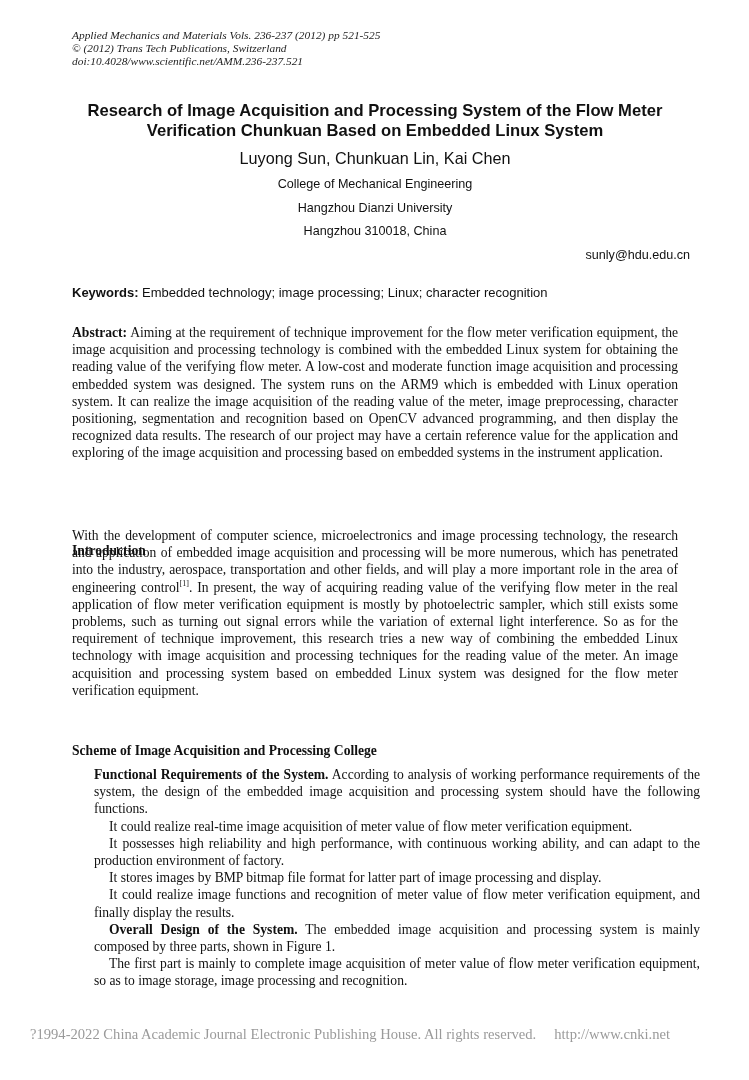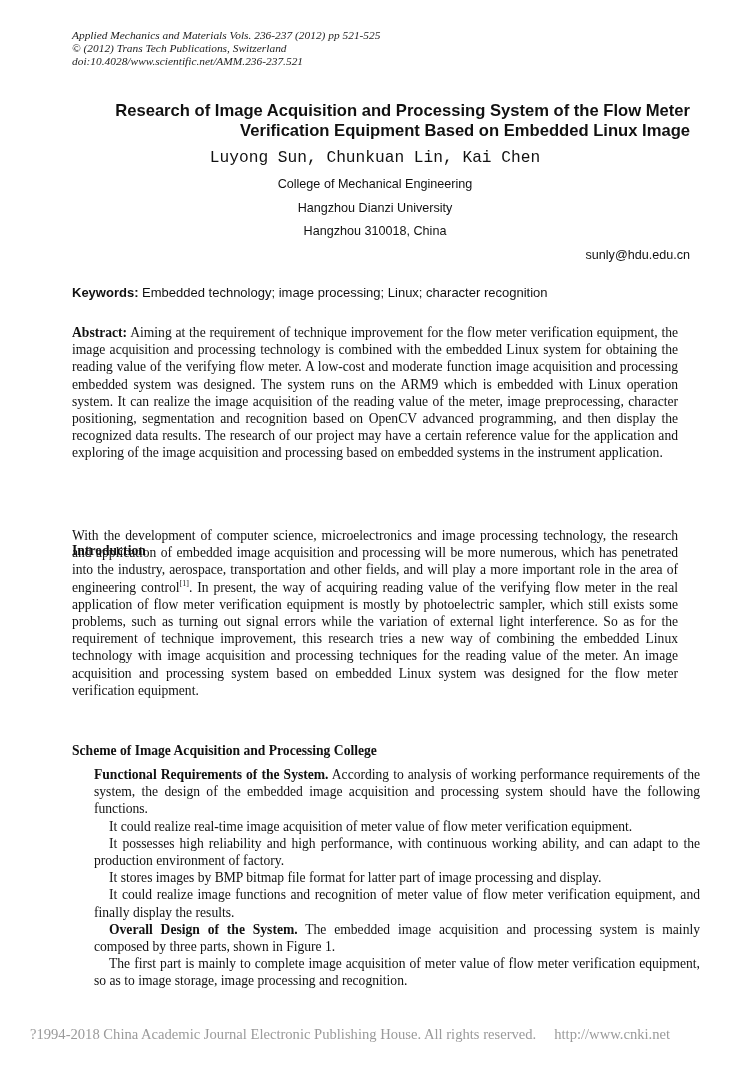--- a/index.html
+++ b/index.html
@@ -1,21 +1,21 @@
 <!DOCTYPE html>
 <html><head>
 <meta charset="utf-8">
 <style>
   html, body { margin:0; padding:0; background:#ffffff; }
   body { width:749px; height:1080px; position:relative; overflow:hidden; color:#111; }
   .serif { font-family: "Liberation Serif", "DejaVu Serif", serif; }
   .sans { font-family: "Liberation Sans", "DejaVu Sans", sans-serif; text-align: center; }
   .header-meta { position:absolute; left:72px; top:29px; font-size:11.4px; font-style:italic; line-height:13px; color:#222; }
-  .title { position:absolute; left:60px; width:630px; top:101px; text-align:right; font-weight:bold; font-size:16.6px; line-height:20px; color:#111; }
-  .authors { position:absolute; left:60px; width:630px; top:148px; text-align:center; font-size:16.2px; line-height:20px;font-family:Liberation Mono, monospace; }
+  .title { position:absolute; left:60px; width:630px; top:101px; text-align:center; font-weight:bold; font-size:16.6px; line-height:20px; color:#111; }
+  .authors { position:absolute; left:60px; width:630px; top:148px; text-align:center; font-size:16.2px; line-height:20px; }
   .affil { position:absolute; left:60px; width:630px; text-align:center; font-size:12.6px; line-height:15px; }
   .keywords { position:absolute; left:72px; top:285px; font-size:13px; line-height:16px; }
   .keywords b { font-weight:bold; }
   .block { position:absolute; left:72px; width:606px; font-size:13.6px; line-height:17.2px; text-align:justify; text-align-last:left; }
   .block p { margin:0; }
   .heading { position:absolute; left:72px; font-weight:bold; font-size:13.6px; line-height:17px; }
   .indent { text-indent:15px; }
   sup { font-size:8px; line-height:0; vertical-align:super; }
   .footer { position:absolute; left:30px; top:1026px; font-size:14.6px; color:#9a9a9a; white-space:nowrap; }
   .footer span.gap { display:inline-block; width:18px; }
@@ -24,21 +24,21 @@
 <body>
 
 <div class="header-meta serif">
   <div>Applied Mechanics and Materials Vols. 236-237 (2012) pp 521-525</div>
   <div>© (2012) Trans Tech Publications, Switzerland</div>
   <div>doi:10.4028/www.scientific.net/AMM.236-237.521</div>
 </div>
 
 <div class="title sans">
   <div>Research of Image Acquisition and Processing System of the Flow Meter</div>
-  <div>Verification Equipment Based on Embedded Linux Image</div>
+  <div>Verification Chunkuan Based on Embedded Linux System</div>
 </div>
 
 <div class="authors sans">Luyong Sun, Chunkuan Lin, Kai Chen</div>
 
 <div class="affil sans" style="top:177px;">College of Mechanical Engineering</div>
 <div class="affil sans" style="top:201px;">Hangzhou Dianzi University</div>
 <div class="affil sans" style="top:224px;">Hangzhou 310018, China</div>
 <div class="affil sans" style="top:248px;text-align:right;">sunly@hdu.edu.cn</div>
 
 <div class="keywords sans">
@@ -61,14 +61,14 @@
   <p><b>Functional Requirements of the System.</b><span> According to analysis of working performance requirements of the system, the design of the embedded image acquisition and processing system should have the following functions.</span></p>
   <p class="indent">It could realize real-time image acquisition of meter value of flow meter verification equipment.</p>
   <p class="indent">It possesses high reliability and high performance, with continuous working ability, and can adapt to the production environment of factory.</p>
   <p class="indent">It stores images by BMP bitmap file format for latter part of image processing and display.</p>
   <p class="indent">It could realize image functions and recognition of meter value of flow meter verification equipment, and finally display the results.</p>
   <p class="indent"><b>Overall Design of the System.</b><span> The embedded image acquisition and processing system is mainly composed by three parts, shown in Figure 1.</span></p>
   <p class="indent">The first part is mainly to complete image acquisition of meter value of flow meter verification equipment, so as to image storage, image processing and recognition.</p>
 </div>
 
 <div class="footer serif">
-  <span>?1994-2018 China Academic Journal Electronic Publishing House. All rights reserved.</span><span class="gap"></span><span>http://www.cnki.net</span>
+  <span>?1994-2022 China Academic Journal Electronic Publishing House. All rights reserved.</span><span class="gap"></span><span>http://www.cnki.net</span>
 </div>
 
 </body></html>

